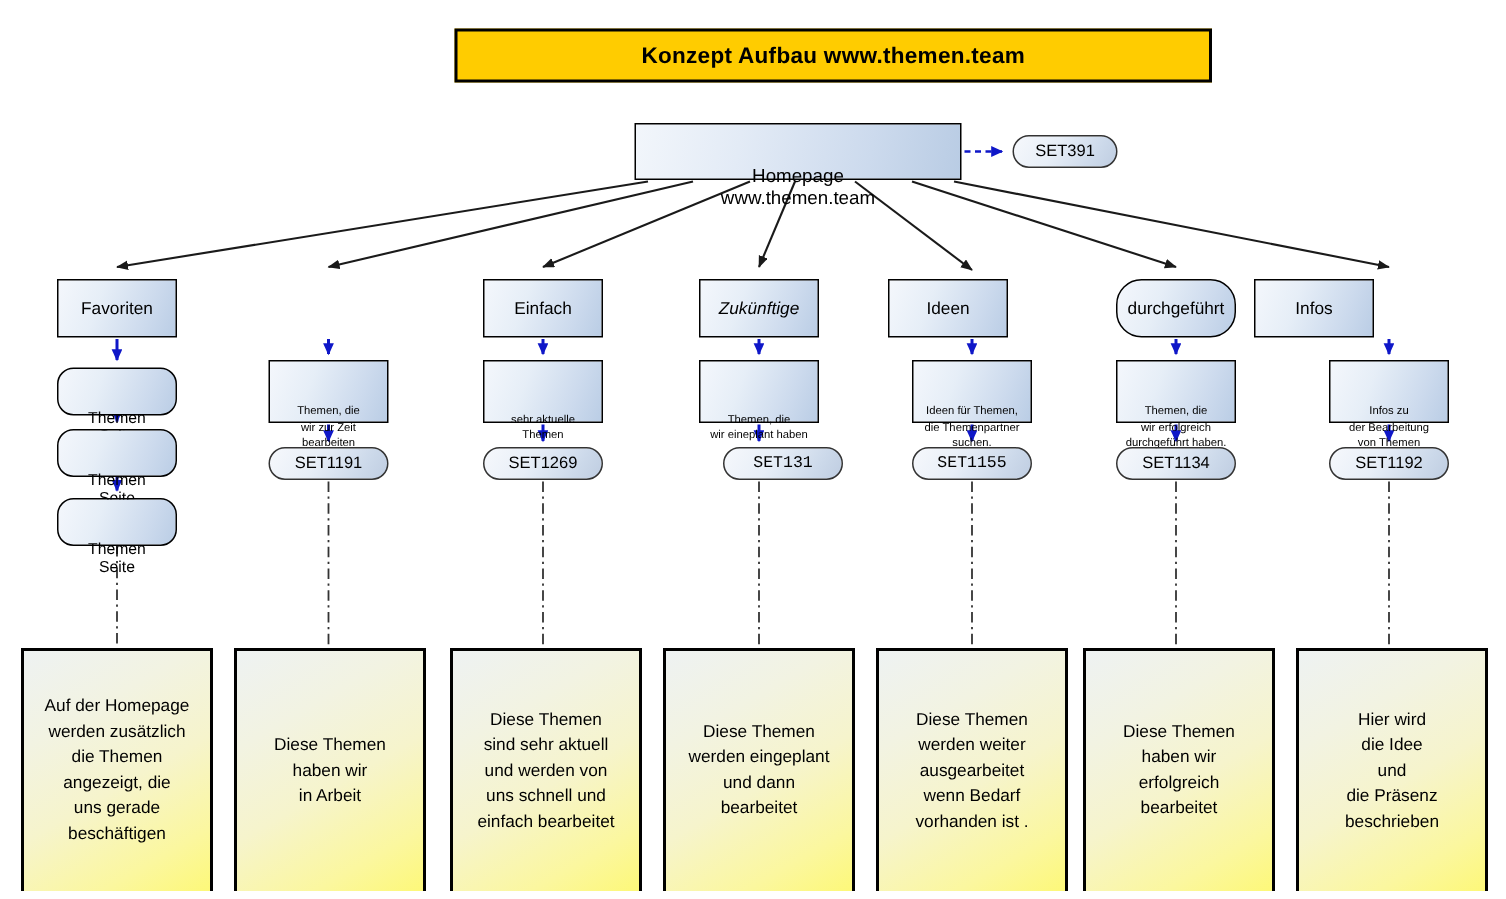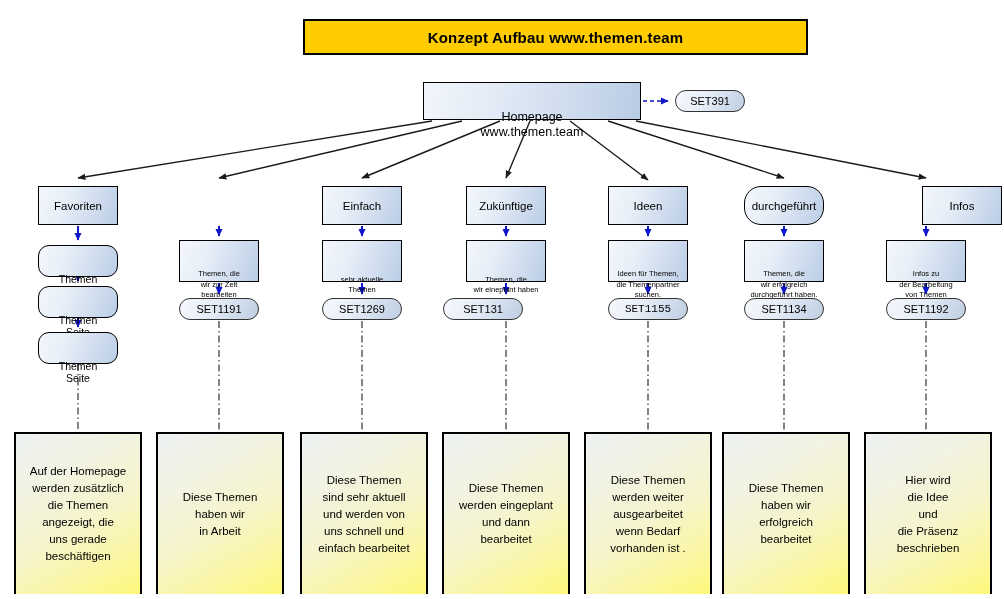--- a/index.html
+++ b/index.html
@@ -247,32 +247,32 @@
     <span>Einfach</span>
   </div>
   <div class="node desc-box" style="left:322px;">
     <span class="multiline">sehr aktuelle
 Themen</span>
   </div>
   <div class="node set-pill col-pill" style="left:322px;">
     <span>SET1269</span>
   </div>
 
-  <div class="node cat-box" style="left:466px;">
+  <div class="node cat-box" style="left:466px;font-style:italic;">
     <span>Zukünftige</span>
   </div>
   <div class="node desc-box" style="left:466px;">
     <span class="multiline">Themen, die
 wir eineplant haben</span>
   </div>
-  <div class="node set-pill col-pill" style="left:443px;">
+  <div class="node set-pill col-pill" style="left:482px;font-family:Liberation Mono, monospace;">
     <span>SET131</span>
   </div>
 
-  <div class="node cat-box" style="left:608px;">
+  <div class="node cat-box" style="left:592px;">
     <span>Ideen</span>
   </div>
   <div class="node desc-box" style="left:608px;">
     <span class="multiline">Ideen für Themen,
 die Themenpartner
 suchen.</span>
   </div>
   <div class="node set-pill col-pill" style="left:608px;font-family:Liberation Mono, monospace;">
     <span>SET1155</span>
   </div>
@@ -282,21 +282,21 @@
   </div>
   <div class="node desc-box" style="left:744px;">
     <span class="multiline">Themen, die
 wir erfolgreich
 durchgeführt haben.</span>
   </div>
   <div class="node set-pill col-pill" style="left:744px;">
     <span>SET1134</span>
   </div>
 
-  <div class="node cat-box" style="left:922px;text-align:right;">
+  <div class="node cat-box" style="left:836px;text-align:right;">
     <span>Infos</span>
   </div>
   <div class="node desc-box" style="left:886px;">
     <span class="multiline">Infos zu
 der Bearbeitung
 von Themen</span>
   </div>
   <div class="node set-pill col-pill" style="left:886px;">
     <span>SET1192</span>
   </div>

